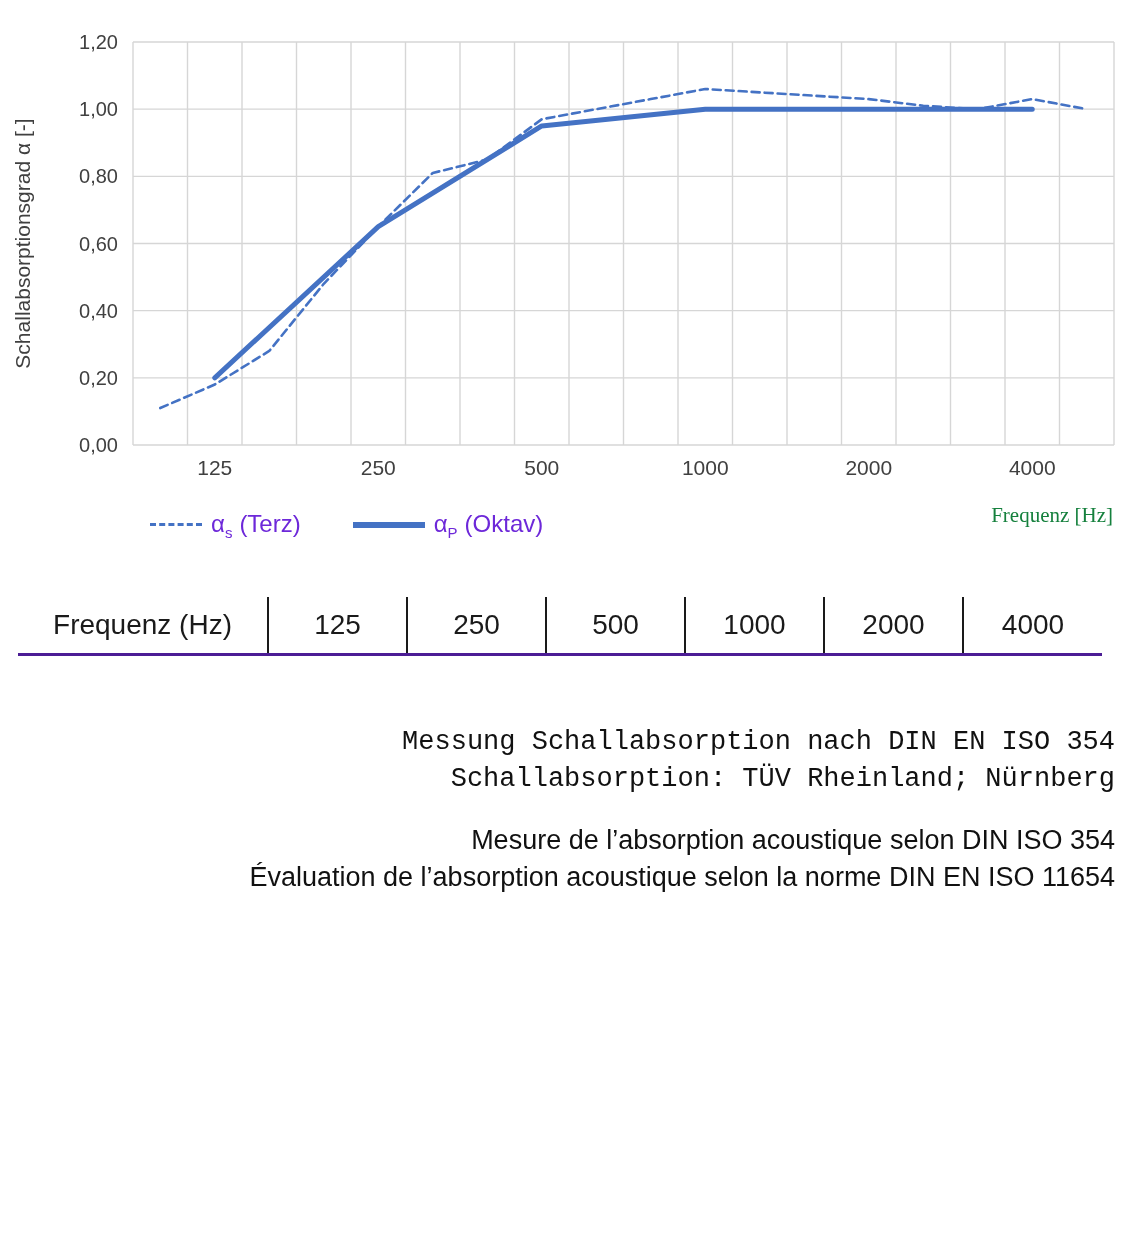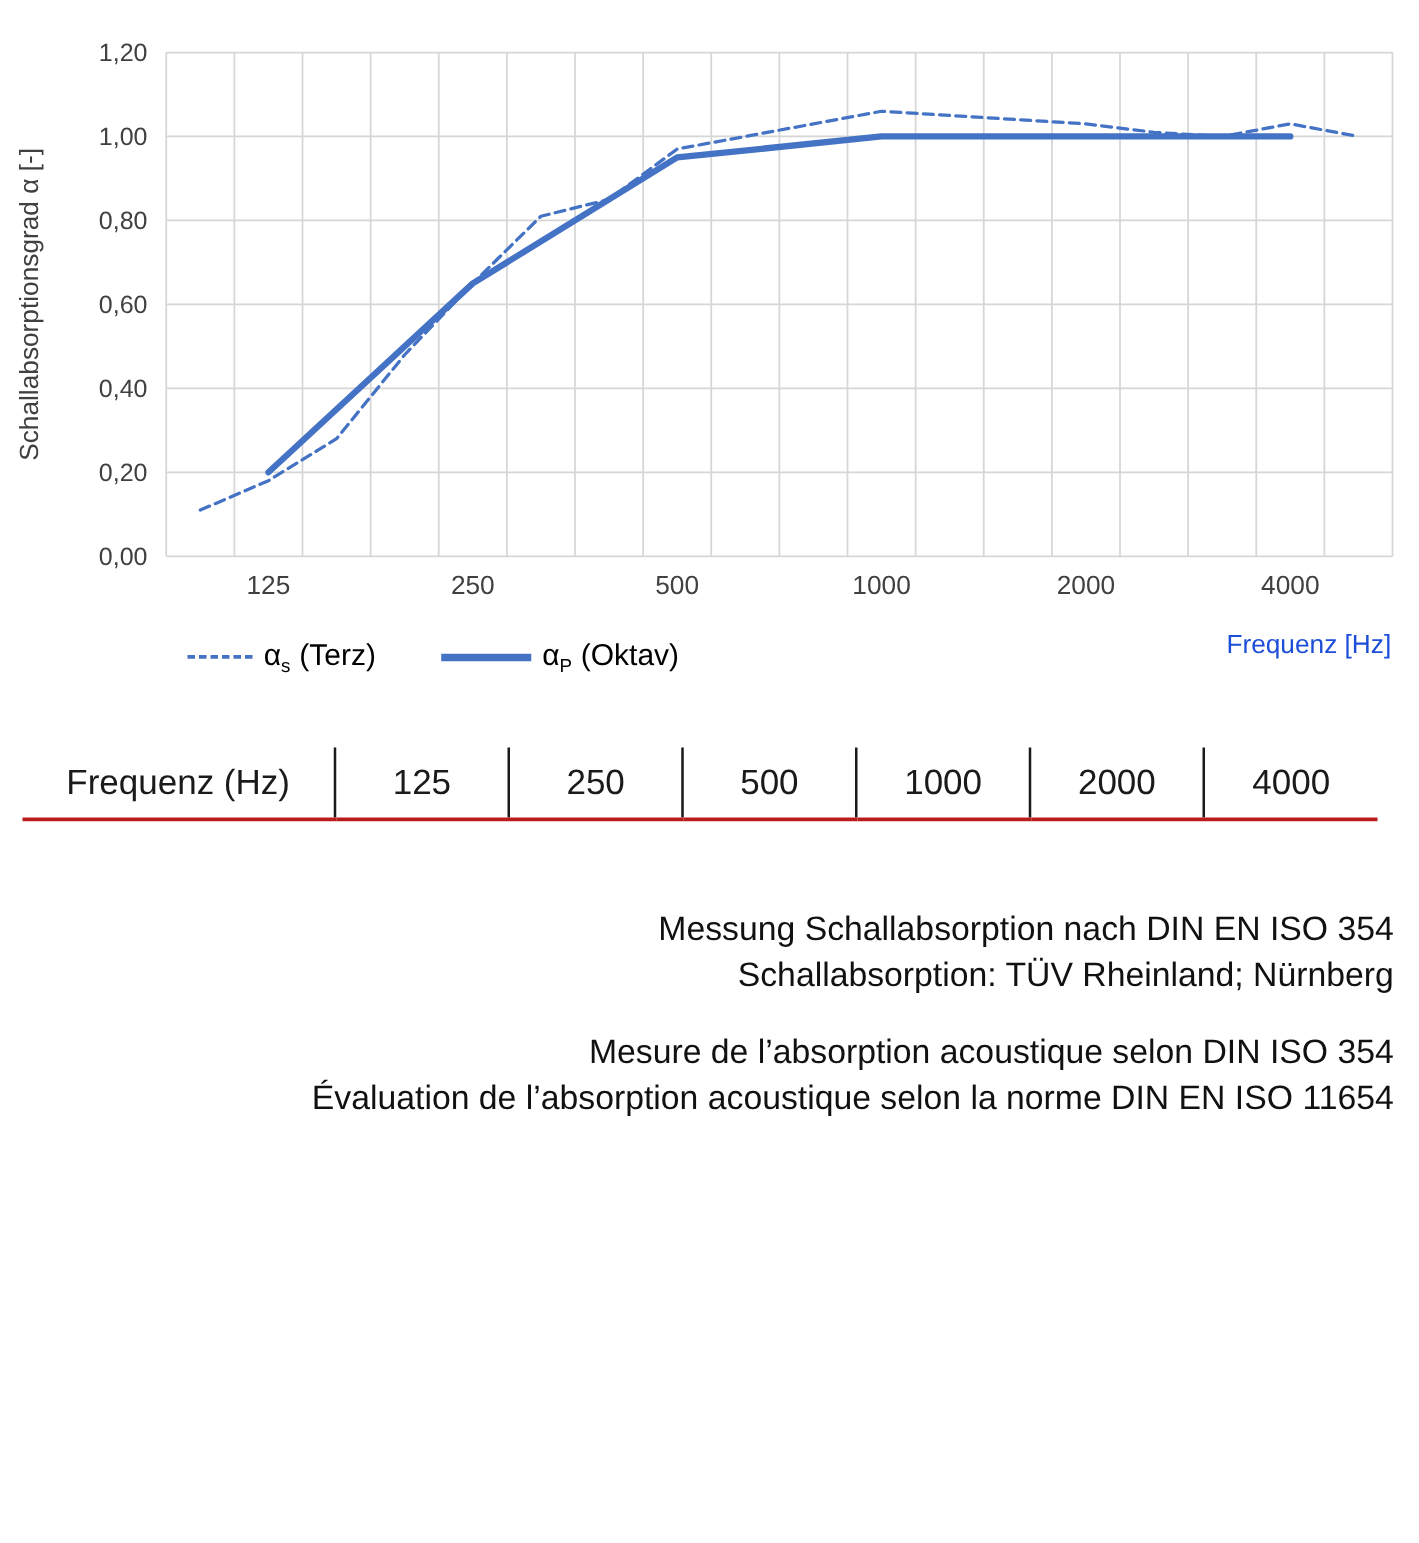--- a/index.html
+++ b/index.html
@@ -5,39 +5,39 @@
   * { margin:0; padding:0; box-sizing:border-box; }
   body { background:#fff; font-family:"Liberation Sans", sans-serif; color:#1a1a1a; }
   .page { width:1135px; height:1234px; background:#fff; position:relative; overflow:hidden; }
 
   
   .chart-wrap { width:1135px; }
   svg text { font-family:"Liberation Sans", sans-serif; }
 
   
   .legend-row { display:flex; align-items:center; margin-top:14px; padding:0 22px 0 150px; height:44px; }
-  .legend-item { display:flex; align-items:center; margin-right:52px; font-size:24px; color:#000000;justify-content:space-between; }
+  .legend-item { display:flex; align-items:center; margin-right:52px; font-size:24px; color:#6d28d9;justify-content:space-between; }
   .legend-sample { display:inline-block; margin-right:9px; }
   .legend-sample.dashed { width:52px; border-top:3px dashed #4472C4; }
   .legend-sample.solid { width:72px; border-top:6px solid #4472C4; }
   .legend-item sub { font-size:15px; }
   .legend-label-rest { margin-left:7px; }
-  .x-axis-title { margin-left:auto; font-size:21px; color:#1d4ed8; align-self:flex-start; }
+  .x-axis-title { margin-left:auto; font-size:21px; color:#15803d; align-self:flex-start;font-family:Liberation Serif, serif; }
 
   
   table.freq-table { border-collapse:collapse; table-layout:fixed; margin:50px 0 0 18px; width:1084px; }
   table.freq-table td { text-align:center; vertical-align:middle; font-size:28px; height:57px;
                         border-right:2px solid #1a1a1a; }
   table.freq-table td:last-child { border-right:none; }
-  table.freq-table tr.t-head td { border-bottom:3px solid #b91c1c; }
+  table.freq-table tr.t-head td { border-bottom:3px solid #4c1d95; }
   table.freq-table sub { font-size:19px; }
 
   
   .note-block { text-align:right; padding-right:20px; font-size:27px; line-height:37px; color:#111; }
-  .note-block.first { margin-top:68px; }
+  .note-block.first { margin-top:68px;font-family:Liberation Mono, monospace; }
   .note-block + .note-block { margin-top:24px; }
 </style>
 </head>
 <body>
 
 <div class="page">
 
   <div class="chart-wrap">
     <svg id="chart-svg" width="1135" height="485" viewBox="0 0 1135 485">
         <line x1="133" y1="445" x2="1114" y2="445" stroke="#D6D6D6" stroke-width="1.4"></line>

